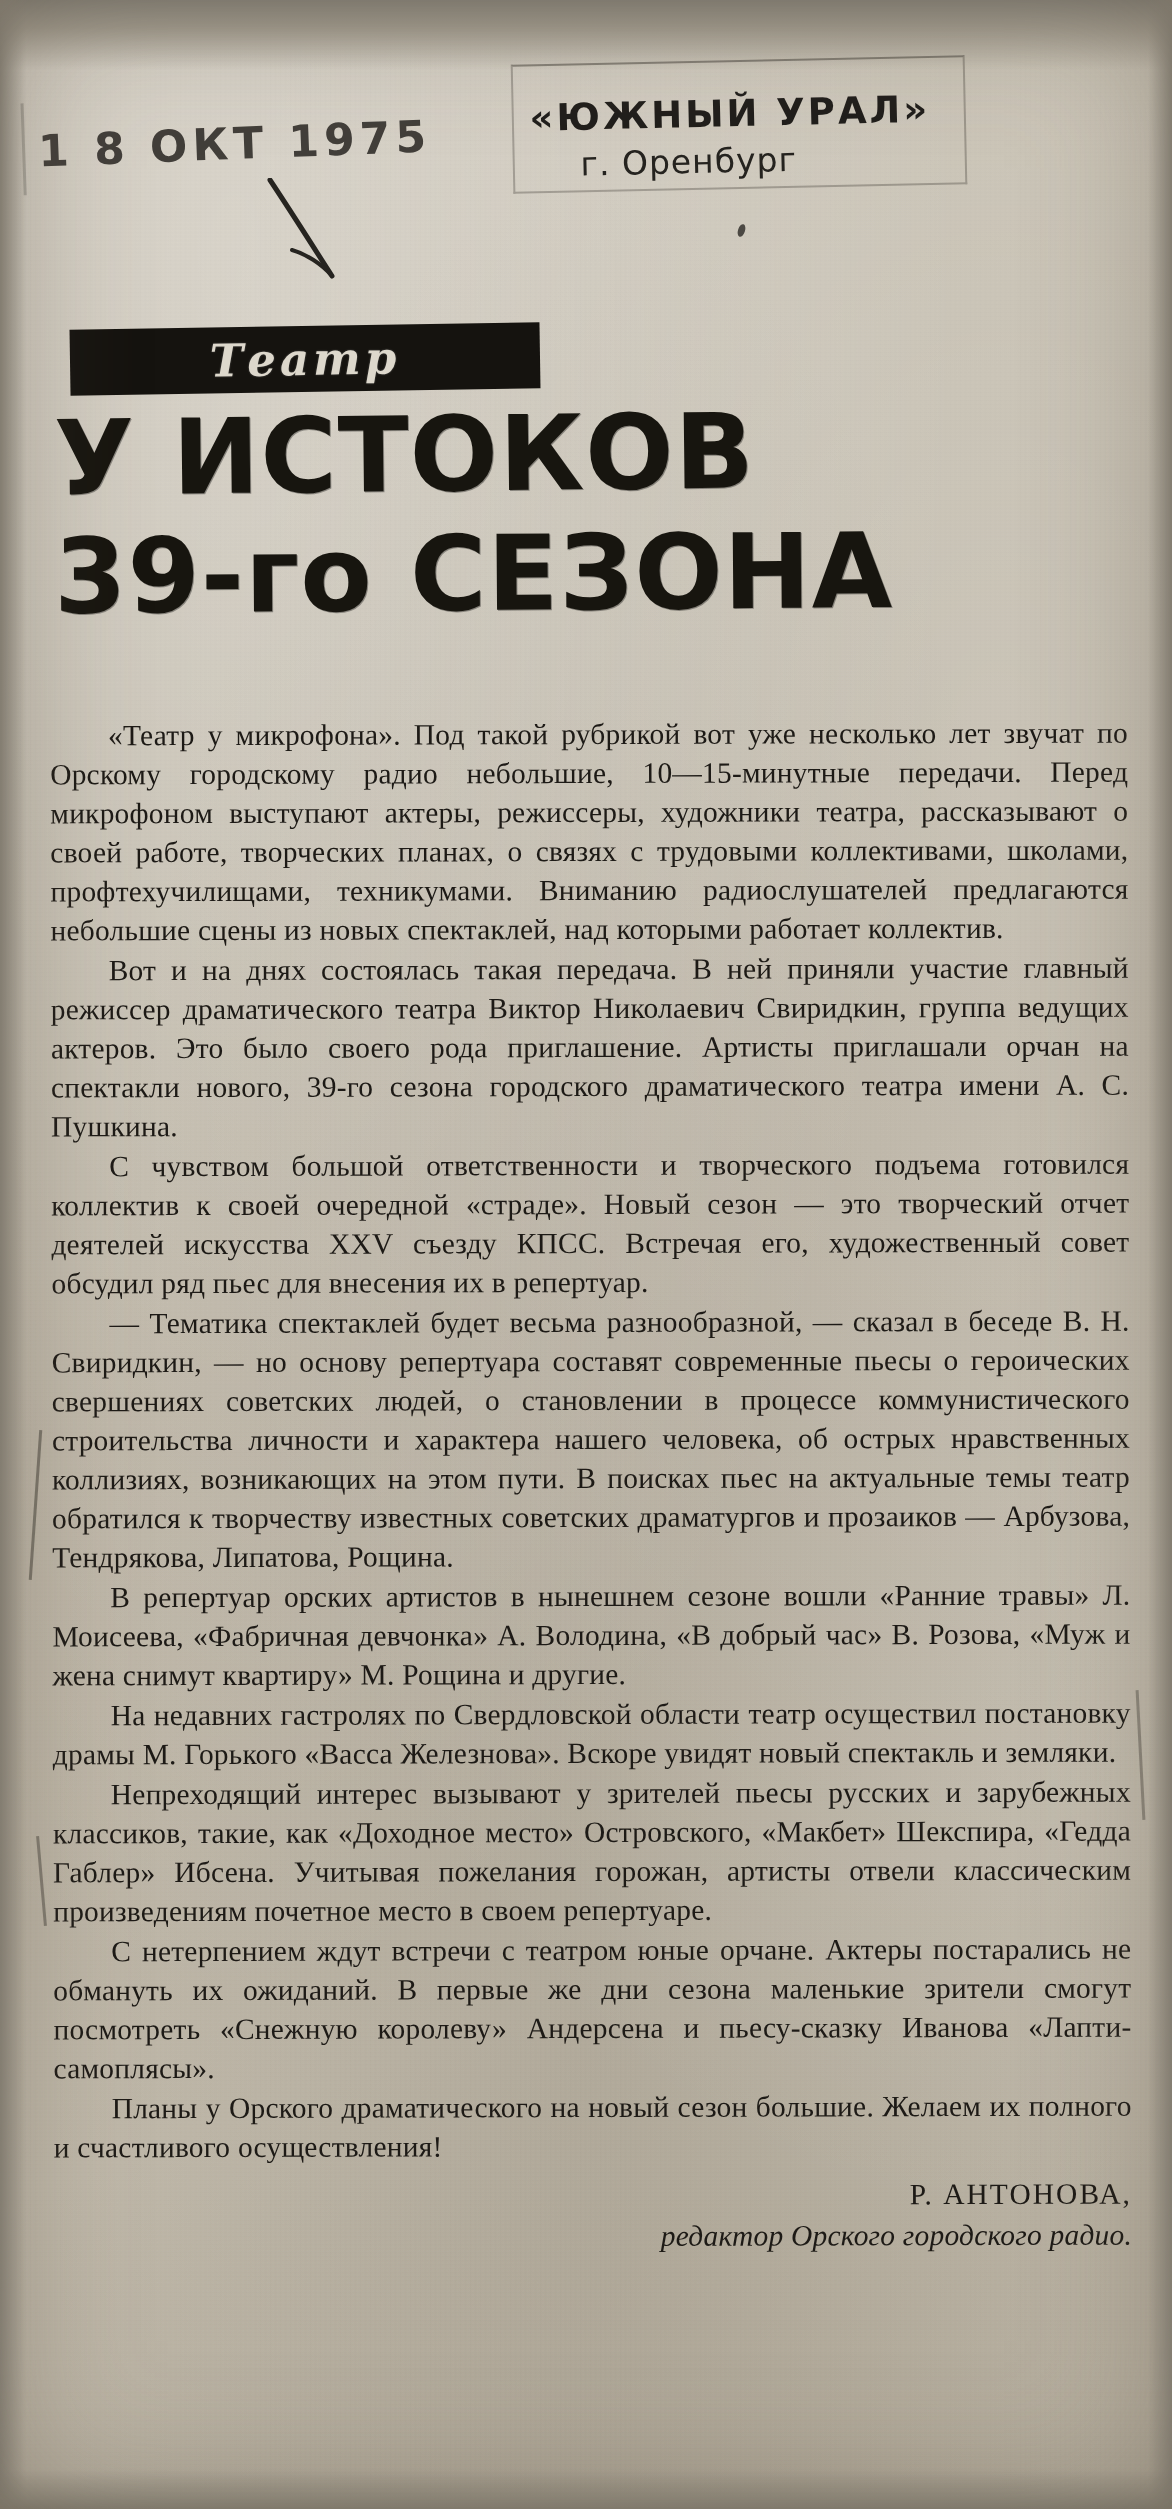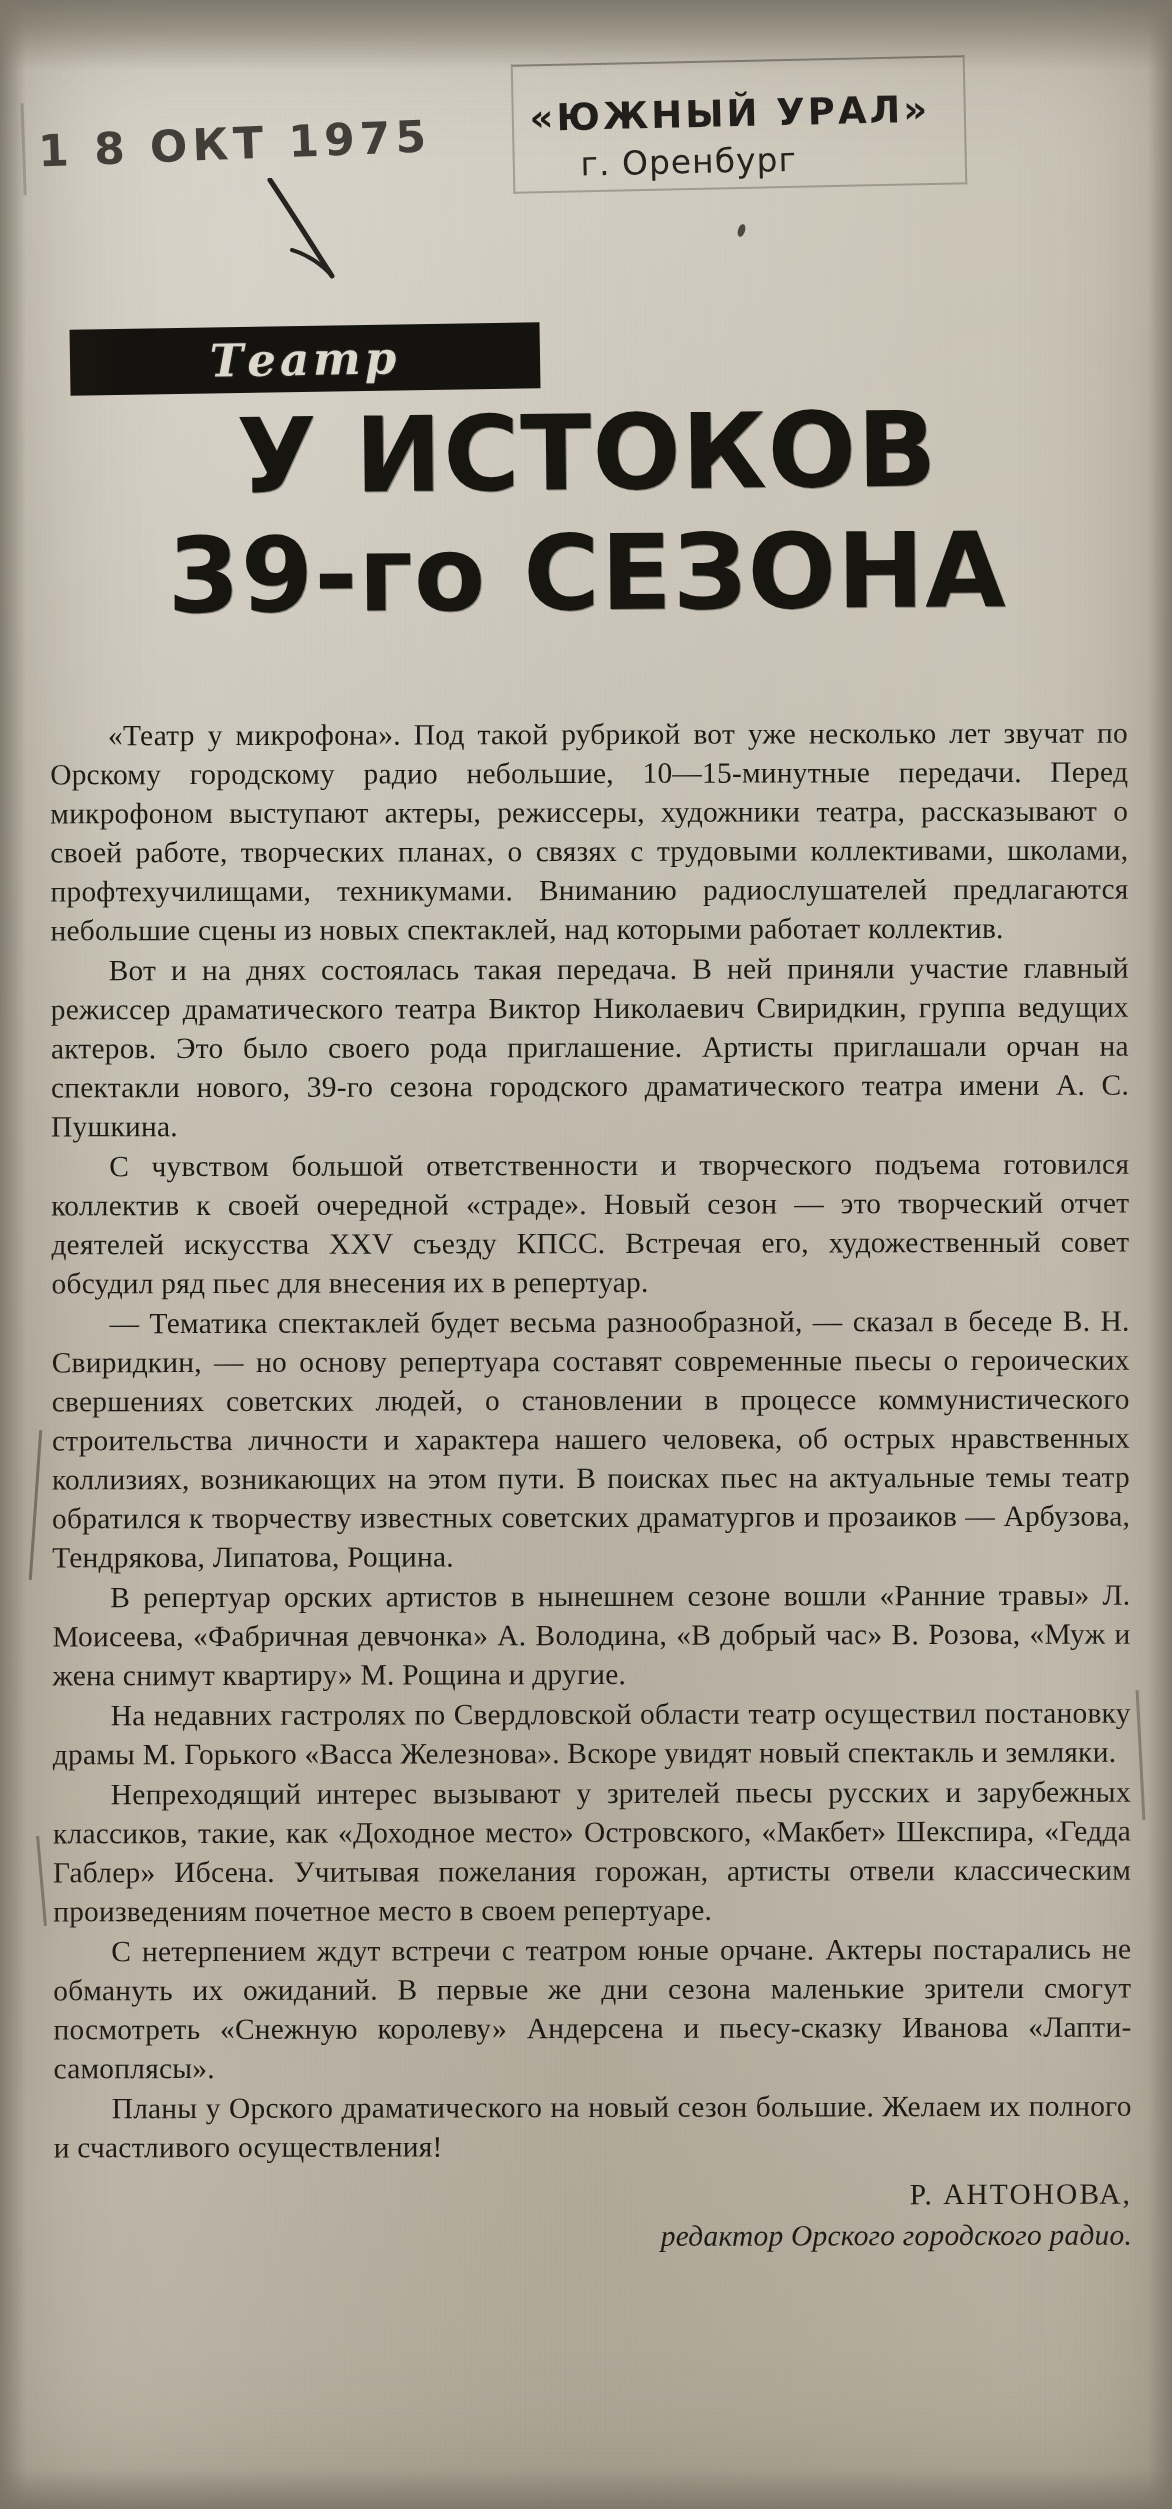--- a/index.html
+++ b/index.html
@@ -156,24 +156,23 @@
     font-weight: 700;
     font-size: 45px;
     color: #ddd8cc;
     letter-spacing: 4px;
     text-shadow: 0 0 2px rgba(255,255,255,.3);
   }
 
   
   .headline {
     position: absolute;
-    left: 42px;
+    left: 54px;
     top: 400px;
     width: 1090px;
-    text-align: center;
   }
   .headline .hl {
     font-family: "DejaVu Sans", sans-serif;
     font-weight: 700;
     color: #17150f;
     font-size: 104px;
     line-height: 1.02;
     letter-spacing: 1px;
     white-space: nowrap;
     text-shadow: 1px 1px 0 rgba(0,0,0,.35);

